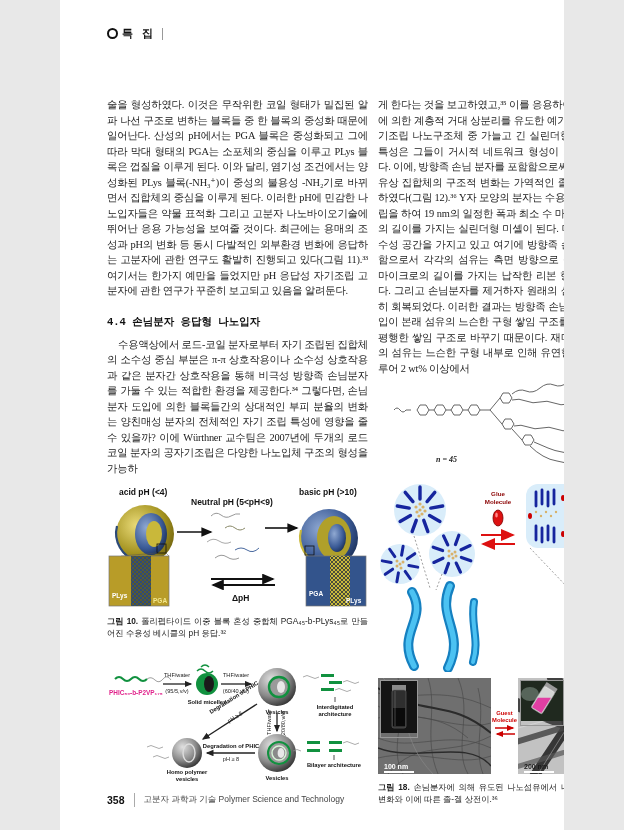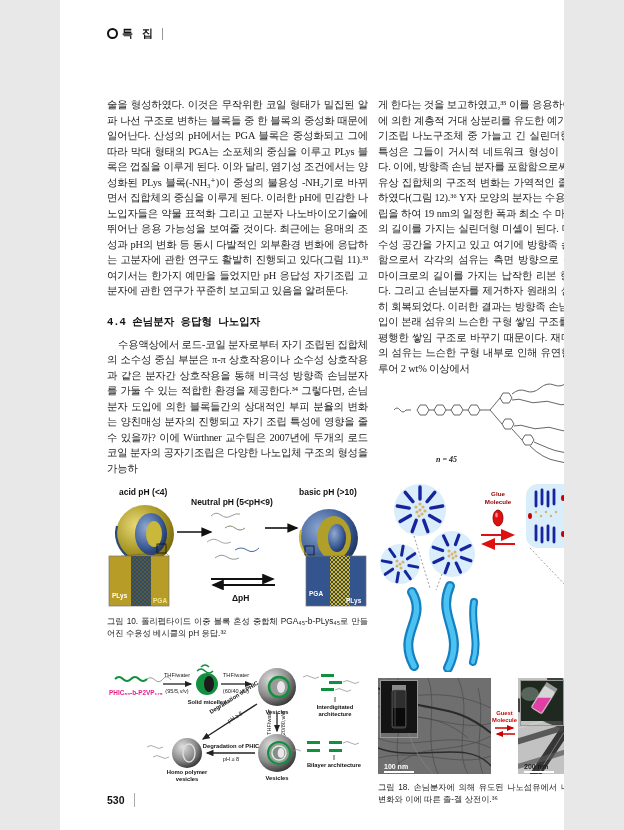--- a/index.html
+++ b/index.html
@@ -18,21 +18,21 @@
   
   .columns { position:absolute; top:97px; left:47px; width:532px; display:flex; gap:10px; }
   .col { width:261px; }
   p.body { margin:0; font-size:10.4px; line-height:15.5px; text-align:justify; letter-spacing:-0.2px; }
   p.body.indent { text-indent:11px; }
   h4.sec { margin:16px 0 8px 0; font-family:Liberation Mono, monospace;
     font-size:10.5px; font-weight:bold; color:#111; }
   .figure { margin-top:8px; }
   .caption { margin:4px 0 0 0; font-family:"Liberation Sans","DejaVu Sans",sans-serif;
     font-size:8.3px; line-height:11.5px; color:#222; text-align:justify; }
-  .caption b { font-weight:normal; }
+  .caption b { font-weight:bold; }
   .fig11wrap { margin-top:18px; }
   
   .flab { font-family:"Liberation Sans",sans-serif; font-weight:bold; font-size:8.5px; fill:#111; }
   .fsm  { font-family:"Liberation Sans",sans-serif; font-weight:bold; font-size:6.5px; }
   .f11  { font-family:"Liberation Sans",sans-serif; font-size:5.6px; fill:#222; }
   .f11b { font-family:"Liberation Sans",sans-serif; font-size:5.8px; font-weight:bold; fill:#111; }
   .mag  { font-family:"Liberation Sans",sans-serif; font-size:6.4px; font-weight:bold; fill:#e0218a; }
   .red  { font-family:"Liberation Sans",sans-serif; font-size:6.2px; font-weight:bold; fill:#8a0000; }
   .n45  { font-family:"Liberation Serif",serif; font-style:italic; font-weight:bold; font-size:8px; fill:#222; }
   
@@ -63,21 +63,21 @@
     <span class="donut"></span>
     <span class="badge">특 집</span>
     <span class="hdiv"></span>
   </div>
 
   <div class="columns">
 
     <div class="col">
       <p class="body">술을 형성하였다. 이것은 무작위한 코일 형태가 밀집된 알파 나선 구조로 변하는 블록들 중 한 블록의 중성화 때문에 일어난다. 산성의 pH에서는 PGA 블록은 중성화되고 그에 따라 막대 형태의 PGA는 소포체의 중심을 이루고 PLys 블록은 껍질을 이루게 된다. 이와 달리, 염기성 조건에서는 양성화된 PLys 블록(-NH₃⁺)이 중성의 불용성 -NH₂기로 바뀌면서 집합체의 중심을 이루게 된다. 이러한 pH에 민감한 나노입자들은 약물 표적화 그리고 고분자 나노바이오기술에 뛰어난 응용 가능성을 보여줄 것이다. 최근에는 용매의 조성과 pH의 변화 등 동시 다발적인 외부환경 변화에 응답하는 고분자에 관한 연구도 활발히 진행되고 있다(그림 11).³³ 여기서는 한가지 예만을 들었지만 pH 응답성 자기조립 고분자에 관한 연구가 꾸준히 보고되고 있음을 알려둔다.</p>
       <h4 class="sec">4.4 손님분자 응답형 나노입자</h4>
-      <p class="body indent">수용액상에서 로드-코일 분자로부터 자기 조립된 집합체의 소수성 중심 부분은 π-π 상호작용이나 소수성 상호작용과 같은 분자간 상호작용을 통해 비극성 방향족 손님분자를 가둘 수 있는 적합한 환경을 제공한다.³⁴ 그렇다면, 손님분자 도입에 의한 블록들간의 상대적인 부피 분율의 변화는 양친매성 분자의 진행되고 자기 조립 특성에 영향을 줄 수 있을까? 이에 Würthner 교수팀은 2007년에 두개의 로드코일 분자의 공자기조립은 다양한 나노입체 구조의 형성을 가능하</p>
+      <p class="body indent">수용액상에서 로드-코일 분자로부터 자기 조립된 집합체의 소수성 중심 부분은 π-π 상호작용이나 소수성 상호작용과 같은 분자간 상호작용을 통해 비극성 방향족 손님분자를 가둘 수 있는 적합한 환경을 제공한다.³⁴ 그렇다면, 손님분자 도입에 의한 블록들간의 상대적인 부피 분율의 변화는 양친매성 분자의 전체적인 자기 조립 특성에 영향을 줄 수 있을까? 이에 Würthner 교수팀은 2007년에 두개의 로드코일 분자의 공자기조립은 다양한 나노입체 구조의 형성을 가능하</p>
 
       <div class="figure">
         <svg width="261" height="124" viewBox="0 0 261 124">
           <defs>
             <radialGradient id="gY" cx="35%" cy="35%" r="75%">
               <stop offset="0%" stop-color="#e9da78"></stop>
                 <stop offset="65%" stop-color="#a3921f"></stop>
                 <stop offset="100%" stop-color="#6e610e"></stop>
             </radialGradient>
             <radialGradient id="gB" cx="35%" cy="35%" r="75%">
@@ -519,16 +519,17 @@
             <span class="bar"></span>
           </div>
         </div>
       </div>
 
       <p class="caption"><b>그림 18.</b><span> 손님분자에 의해 유도된 나노섬유에서 나노리본으로의 구조 변화와 이에 따른 졸-겔 상전이.³⁶</span></p>
     </div>
   </div>
 
   <div class="footer">
-    <span class="fpage">530</span>
+    <span class="fpage">358</span>
     <span class="fdiv"></span>
+    <span class="ftext">고분자 과학과 기술 Polymer Science and Technology</span>
   </div>
 </div>
 
 </body></html>

